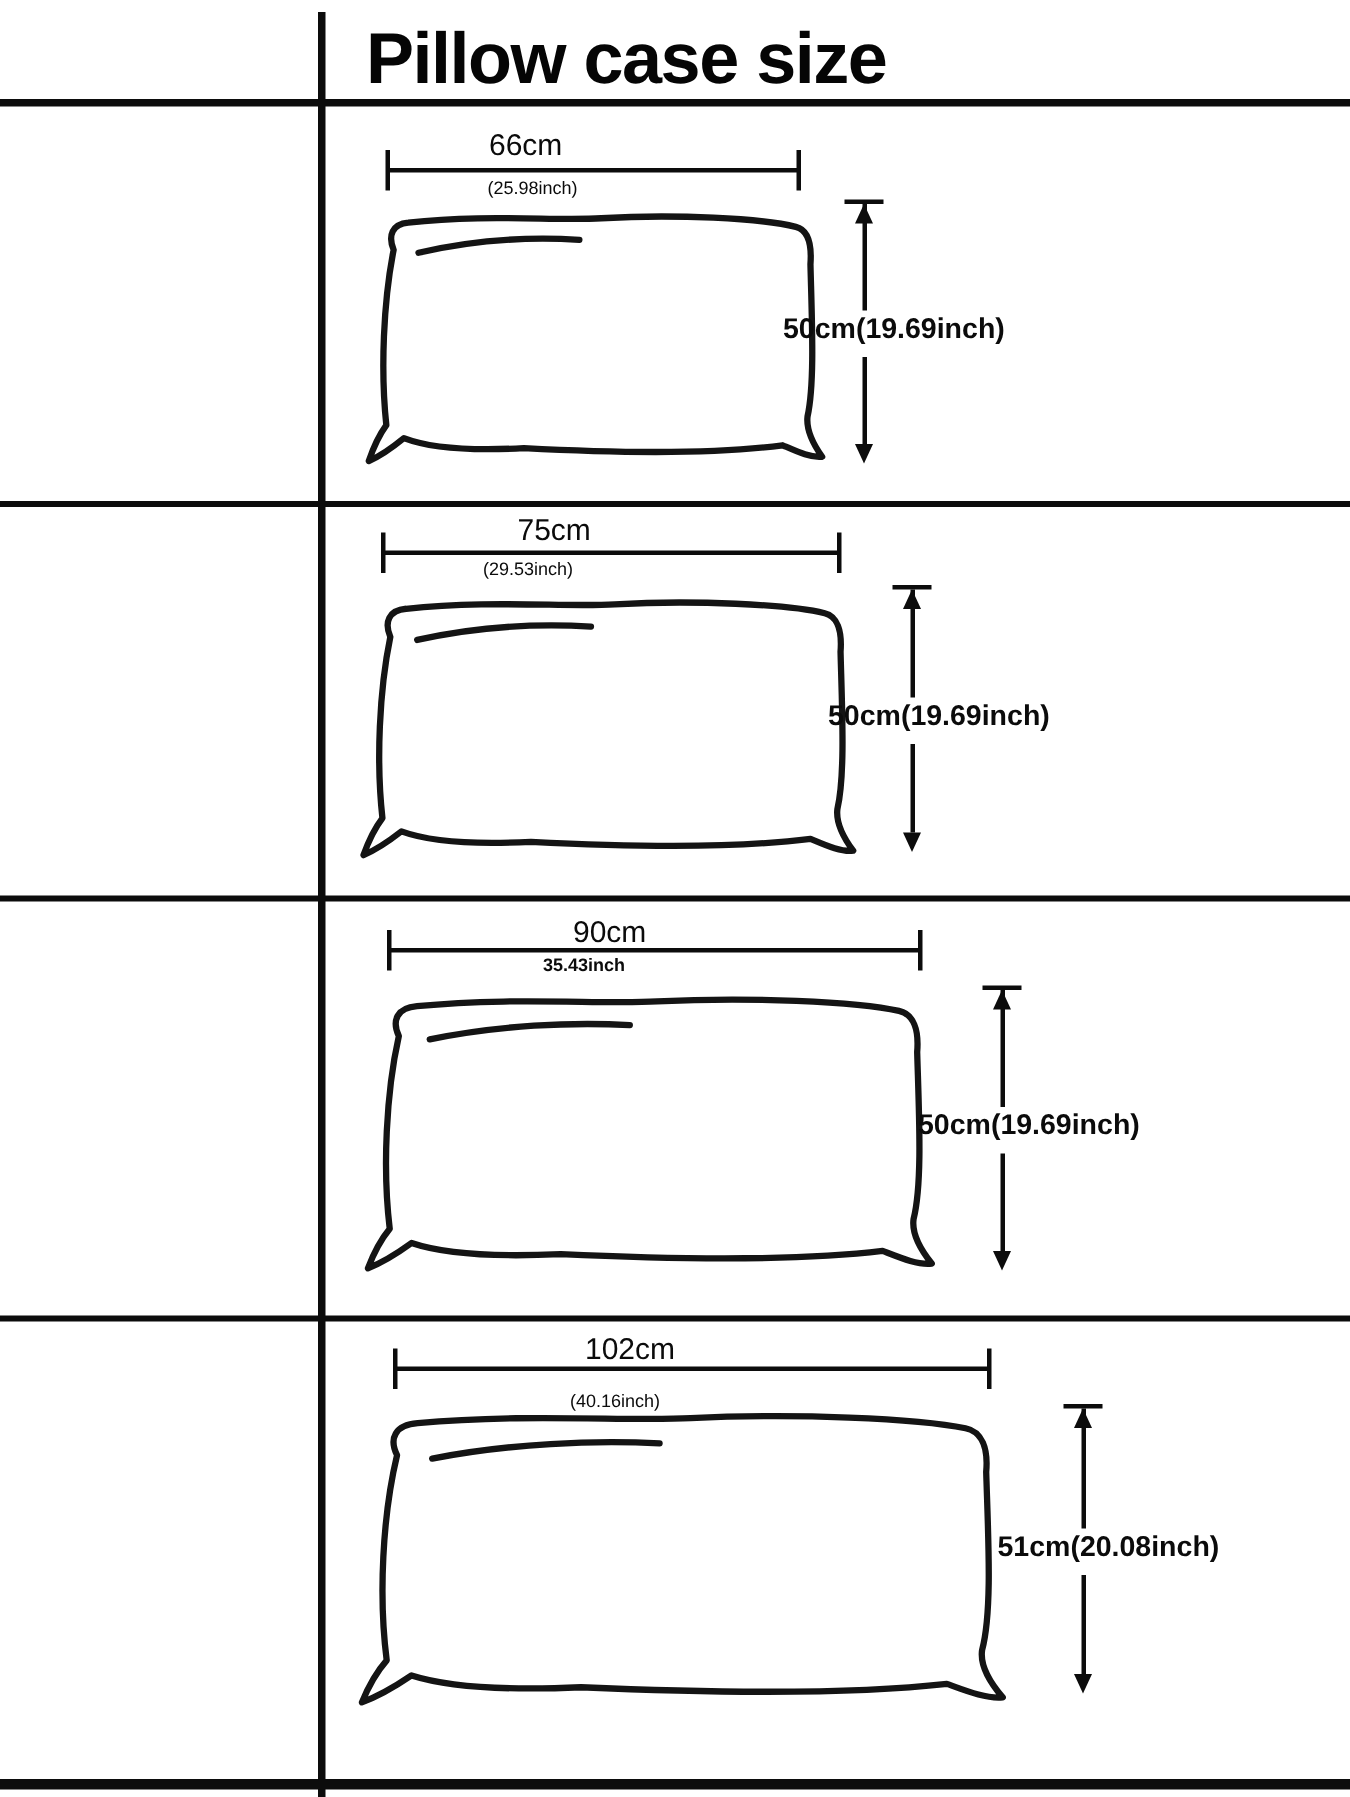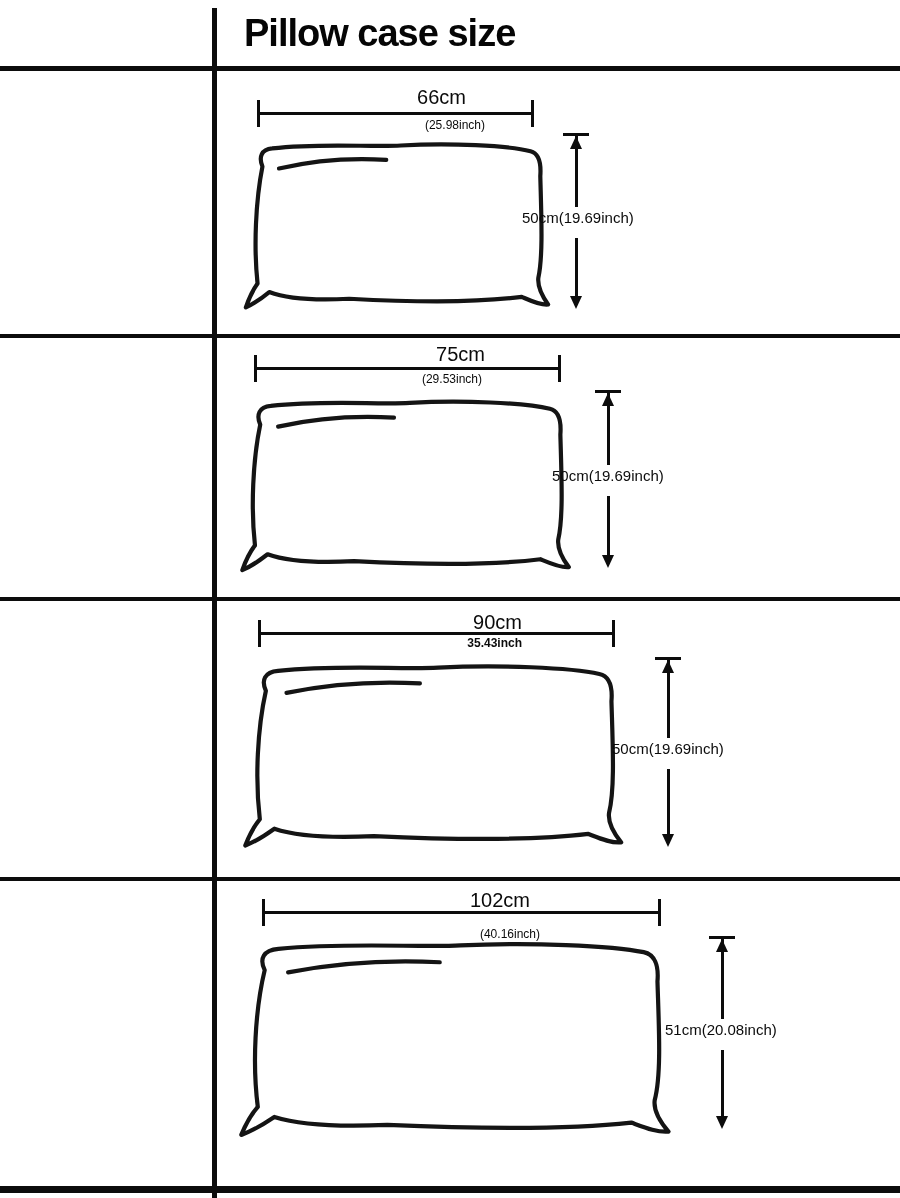--- a/index.html
+++ b/index.html
@@ -2,25 +2,25 @@
 <html><head>
 <meta charset="utf-8">
 <style>
   html,body{margin:0;padding:0;background:#ffffff;}
   .canvas{
     position:relative;width:900px;height:1198px;background:#ffffff;
     font-family:"Liberation Sans","DejaVu Sans",sans-serif;color:#0b0b0b;overflow:hidden;
   }
   .vborder{position:absolute;background:#0c0c0c;}
   .divider{position:absolute;left:0;width:900px;background:#0c0c0c;}
-  .title{position:absolute;font-weight:700;font-size:38px;letter-spacing:-1px;color:#050505;white-space:nowrap;}
-  .lab{position:absolute;text-align:right;font-size:20px;color:#0b0b0b;}
+  .title{position:absolute;font-weight:700;font-size:48px;letter-spacing:-1px;color:#050505;white-space:nowrap;}
+  .lab{position:absolute;text-align:left;font-size:20px;color:#0b0b0b;}
   .lab.inch{font-size:12px;}
   .lab.bold{font-weight:700;}
-  .hlab{position:absolute;font-size:15px;white-space:nowrap;z-index:3;}
+  .hlab{position:absolute;font-size:19px;white-space:nowrap;z-index:3;font-weight:bold;}
   
   .hdim{position:absolute;height:27px;}
   .hdim .tick{position:absolute;top:0;height:27px;width:3px;background:#0c0c0c;}
   .hdim .tick.l{left:0;}
   .hdim .tick.r{right:0;}
   .hdim .line{position:absolute;left:1px;right:1px;top:12px;height:3px;background:#0c0c0c;}
   
   .vdim{position:absolute;width:28px;z-index:1;}
   .vdim .ttick{position:absolute;top:0;left:1px;width:26px;height:3px;background:#0c0c0c;}
   .vdim .seg{position:absolute;left:12.5px;width:3px;background:#0c0c0c;}

